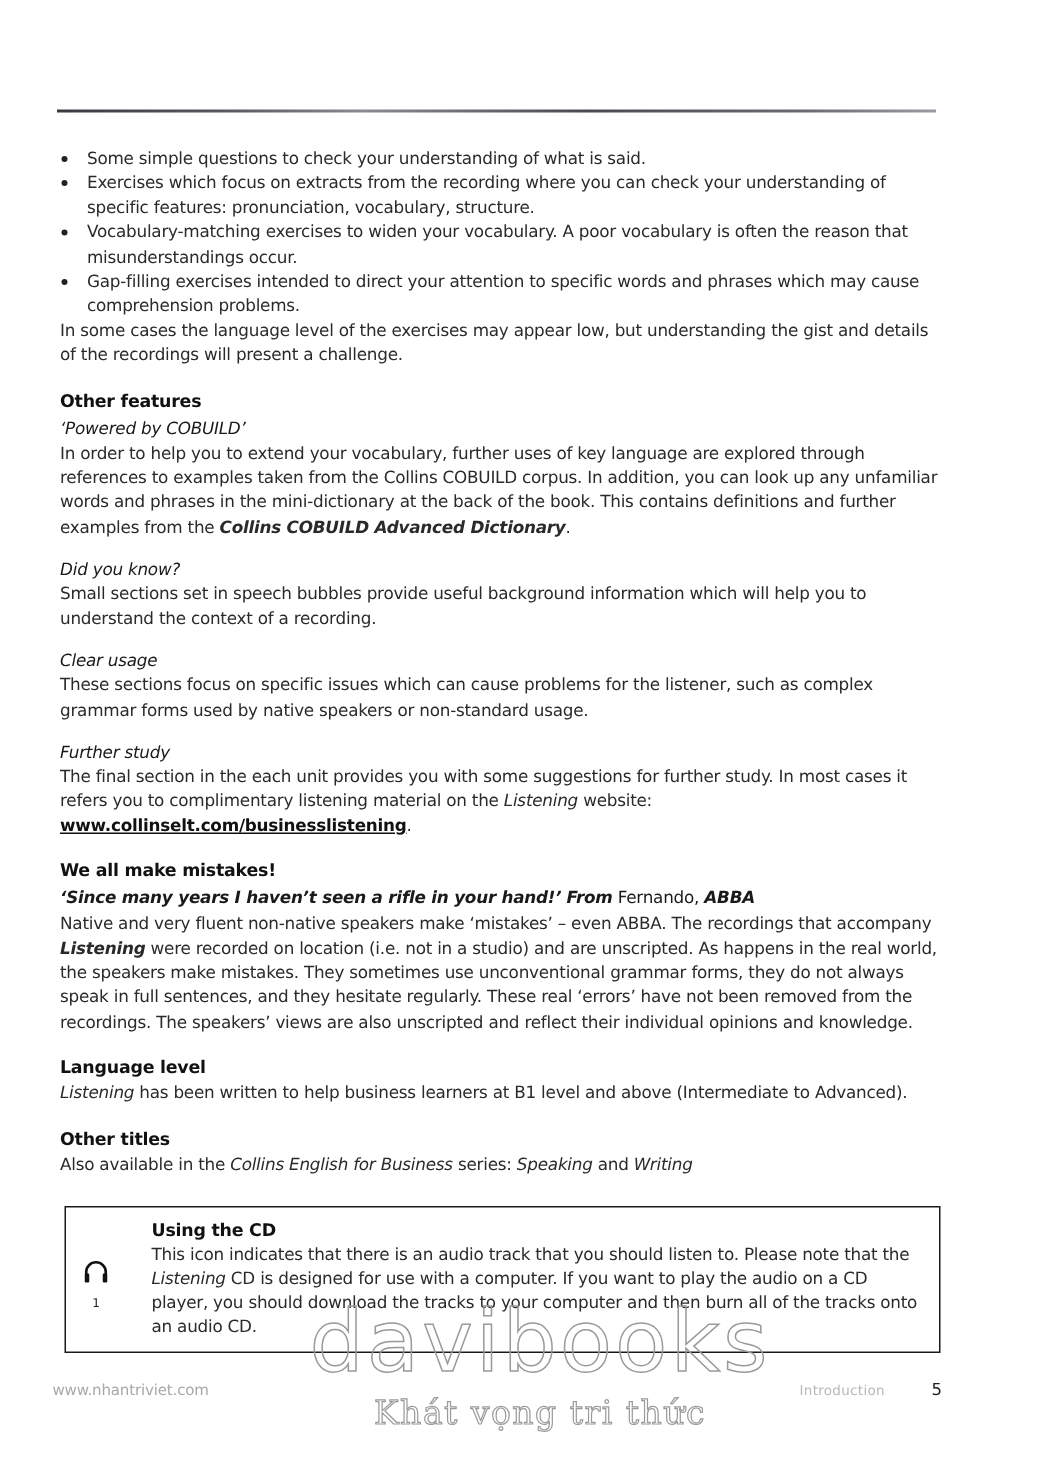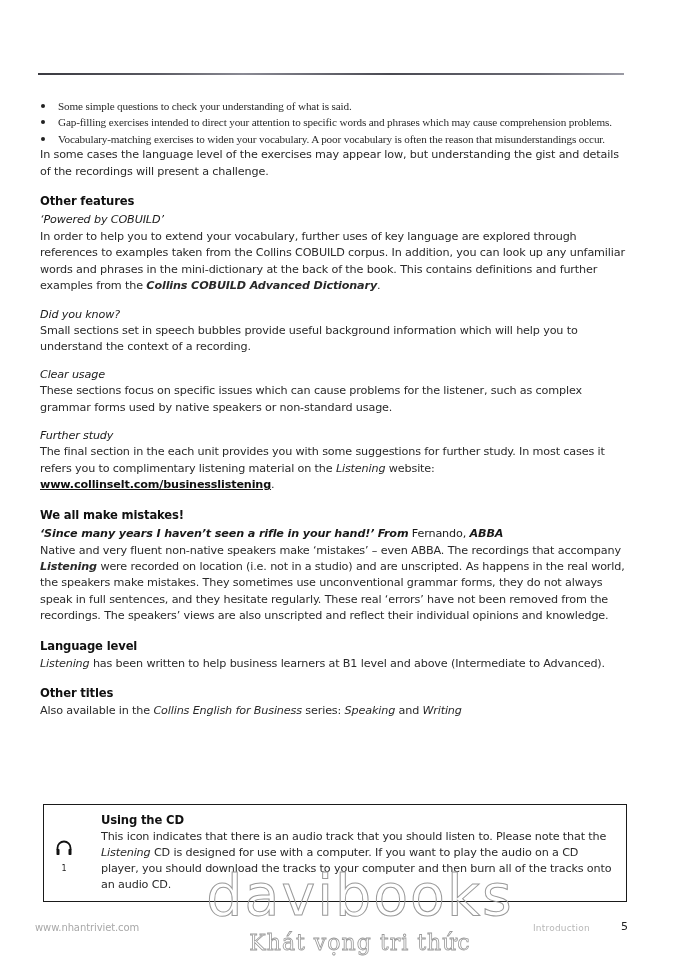--- a/index.html
+++ b/index.html
@@ -34,21 +34,20 @@
       top: 98px;
       width: 590px;
       font-size: 11.2px;
       line-height: 16.4px;
       letter-spacing: -0.15px;
     }
     ul.bullets {
       list-style: none;
       margin: 0;
       padding: 0;
-      font-family: Liberation Serif, serif;
     }
     ul.bullets li {
       position: relative;
       padding-left: 18px;
     }
     ul.bullets li::before {
       content: "";
       position: absolute;
       left: 1px;
       top: 6px;
@@ -167,22 +166,23 @@
 <body>
 
 <div class="page">
 
   <div class="header-rule"></div>
 
   <div class="content">
 
     <ul class="bullets">
       <li>Some simple questions to check your understanding of what is said.</li>
+      <li>Exercises which focus on extracts from the recording where you can check your understanding of specific features: pronunciation, vocabulary, structure.</li>
+      <li>Vocabulary-matching exercises to widen your vocabulary. A poor vocabulary is often the reason that misunderstandings occur.</li>
       <li>Gap-filling exercises intended to direct your attention to specific words and phrases which may cause comprehension problems.</li>
-      <li>Vocabulary-matching exercises to widen your vocabulary. A poor vocabulary is often the reason that misunderstandings occur.</li>
     </ul>
     <p>In some cases the language level of the exercises may appear low, but understanding the gist and details of the recordings will present a challenge.</p>
 
     <div class="section-head">Other features</div>
     <div class="subhead tight">‘Powered by COBUILD’</div>
     <p class="body-par"><span>In order to help you to extend your vocabulary, further uses of key language are explored through references to examples taken from the Collins COBUILD corpus. In addition, you can look up any unfamiliar words and phrases in the mini-dictionary at the back of the book. This contains definitions and further examples from the </span><span class="b-i">Collins COBUILD Advanced Dictionary</span><span>.</span></p>
 
     <div class="subhead gap">Did you know?</div>
     <p>Small sections set in speech bubbles provide useful background information which will help you to understand the context of a recording.</p>
 

